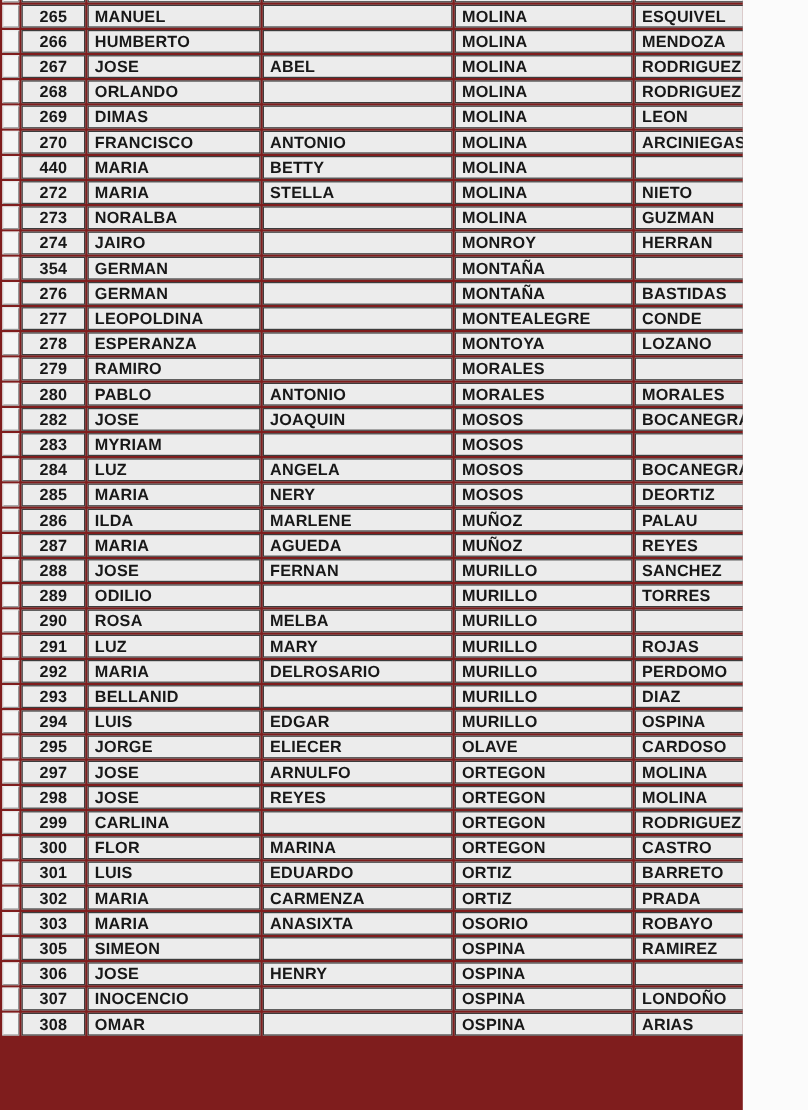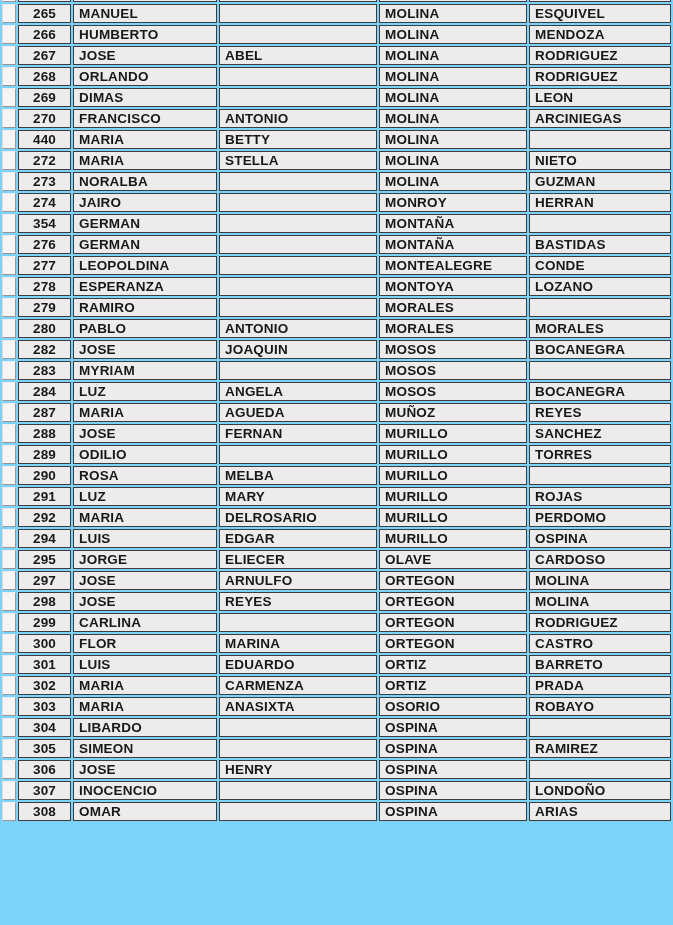--- a/index.html
+++ b/index.html
@@ -3,24 +3,24 @@
 <meta charset="utf-8">
 <style>
   html, body {
     margin: 0;
     padding: 0;
     background: #fbfbfb;
     font-family: "Liberation Sans", "DejaVu Sans", sans-serif;
   }
   #viewport {
     position: relative;
-    width: 673px;
+    width: 619px;
     height: 925px;
     overflow: hidden;
-    background: #7dd3fc;
+    background: #7f1d1d;
   }
   table.names {
     position: absolute;
     top: -19px;
     left: 0;
     width: 673px;
     border-collapse: separate;
     border-spacing: 2px;
     table-layout: fixed;
   }
@@ -225,20 +225,36 @@
         <tr>
           <td class="sel"></td>
           <td class="cell num">284</td>
           <td class="cell name">LUZ</td>
           <td class="cell name">ANGELA</td>
           <td class="cell name">MOSOS</td>
           <td class="cell name">BOCANEGRA</td>
         </tr>
         <tr>
           <td class="sel"></td>
+          <td class="cell num">285</td>
+          <td class="cell name">MARIA</td>
+          <td class="cell name">NERY</td>
+          <td class="cell name">MOSOS</td>
+          <td class="cell name">DEORTIZ</td>
+        </tr>
+        <tr>
+          <td class="sel"></td>
+          <td class="cell num">286</td>
+          <td class="cell name">ILDA</td>
+          <td class="cell name">MARLENE</td>
+          <td class="cell name">MUÑOZ</td>
+          <td class="cell name">PALAU</td>
+        </tr>
+        <tr>
+          <td class="sel"></td>
           <td class="cell num">287</td>
           <td class="cell name">MARIA</td>
           <td class="cell name">AGUEDA</td>
           <td class="cell name">MUÑOZ</td>
           <td class="cell name">REYES</td>
         </tr>
         <tr>
           <td class="sel"></td>
           <td class="cell num">288</td>
           <td class="cell name">JOSE</td>
@@ -270,20 +286,28 @@
           <td class="cell name">MURILLO</td>
           <td class="cell name">ROJAS</td>
         </tr>
         <tr>
           <td class="sel"></td>
           <td class="cell num">292</td>
           <td class="cell name">MARIA</td>
           <td class="cell name">DELROSARIO</td>
           <td class="cell name">MURILLO</td>
           <td class="cell name">PERDOMO</td>
+        </tr>
+        <tr>
+          <td class="sel"></td>
+          <td class="cell num">293</td>
+          <td class="cell name">BELLANID</td>
+          <td class="cell name"></td>
+          <td class="cell name">MURILLO</td>
+          <td class="cell name">DIAZ</td>
         </tr>
         <tr>
           <td class="sel"></td>
           <td class="cell num">294</td>
           <td class="cell name">LUIS</td>
           <td class="cell name">EDGAR</td>
           <td class="cell name">MURILLO</td>
           <td class="cell name">OSPINA</td>
         </tr>
         <tr>
@@ -345,28 +369,20 @@
         <tr>
           <td class="sel"></td>
           <td class="cell num">303</td>
           <td class="cell name">MARIA</td>
           <td class="cell name">ANASIXTA</td>
           <td class="cell name">OSORIO</td>
           <td class="cell name">ROBAYO</td>
         </tr>
         <tr>
           <td class="sel"></td>
-          <td class="cell num">304</td>
-          <td class="cell name">LIBARDO</td>
-          <td class="cell name"></td>
-          <td class="cell name">OSPINA</td>
-          <td class="cell name"></td>
-        </tr>
-        <tr>
-          <td class="sel"></td>
           <td class="cell num">305</td>
           <td class="cell name">SIMEON</td>
           <td class="cell name"></td>
           <td class="cell name">OSPINA</td>
           <td class="cell name">RAMIREZ</td>
         </tr>
         <tr>
           <td class="sel"></td>
           <td class="cell num">306</td>
           <td class="cell name">JOSE</td>

